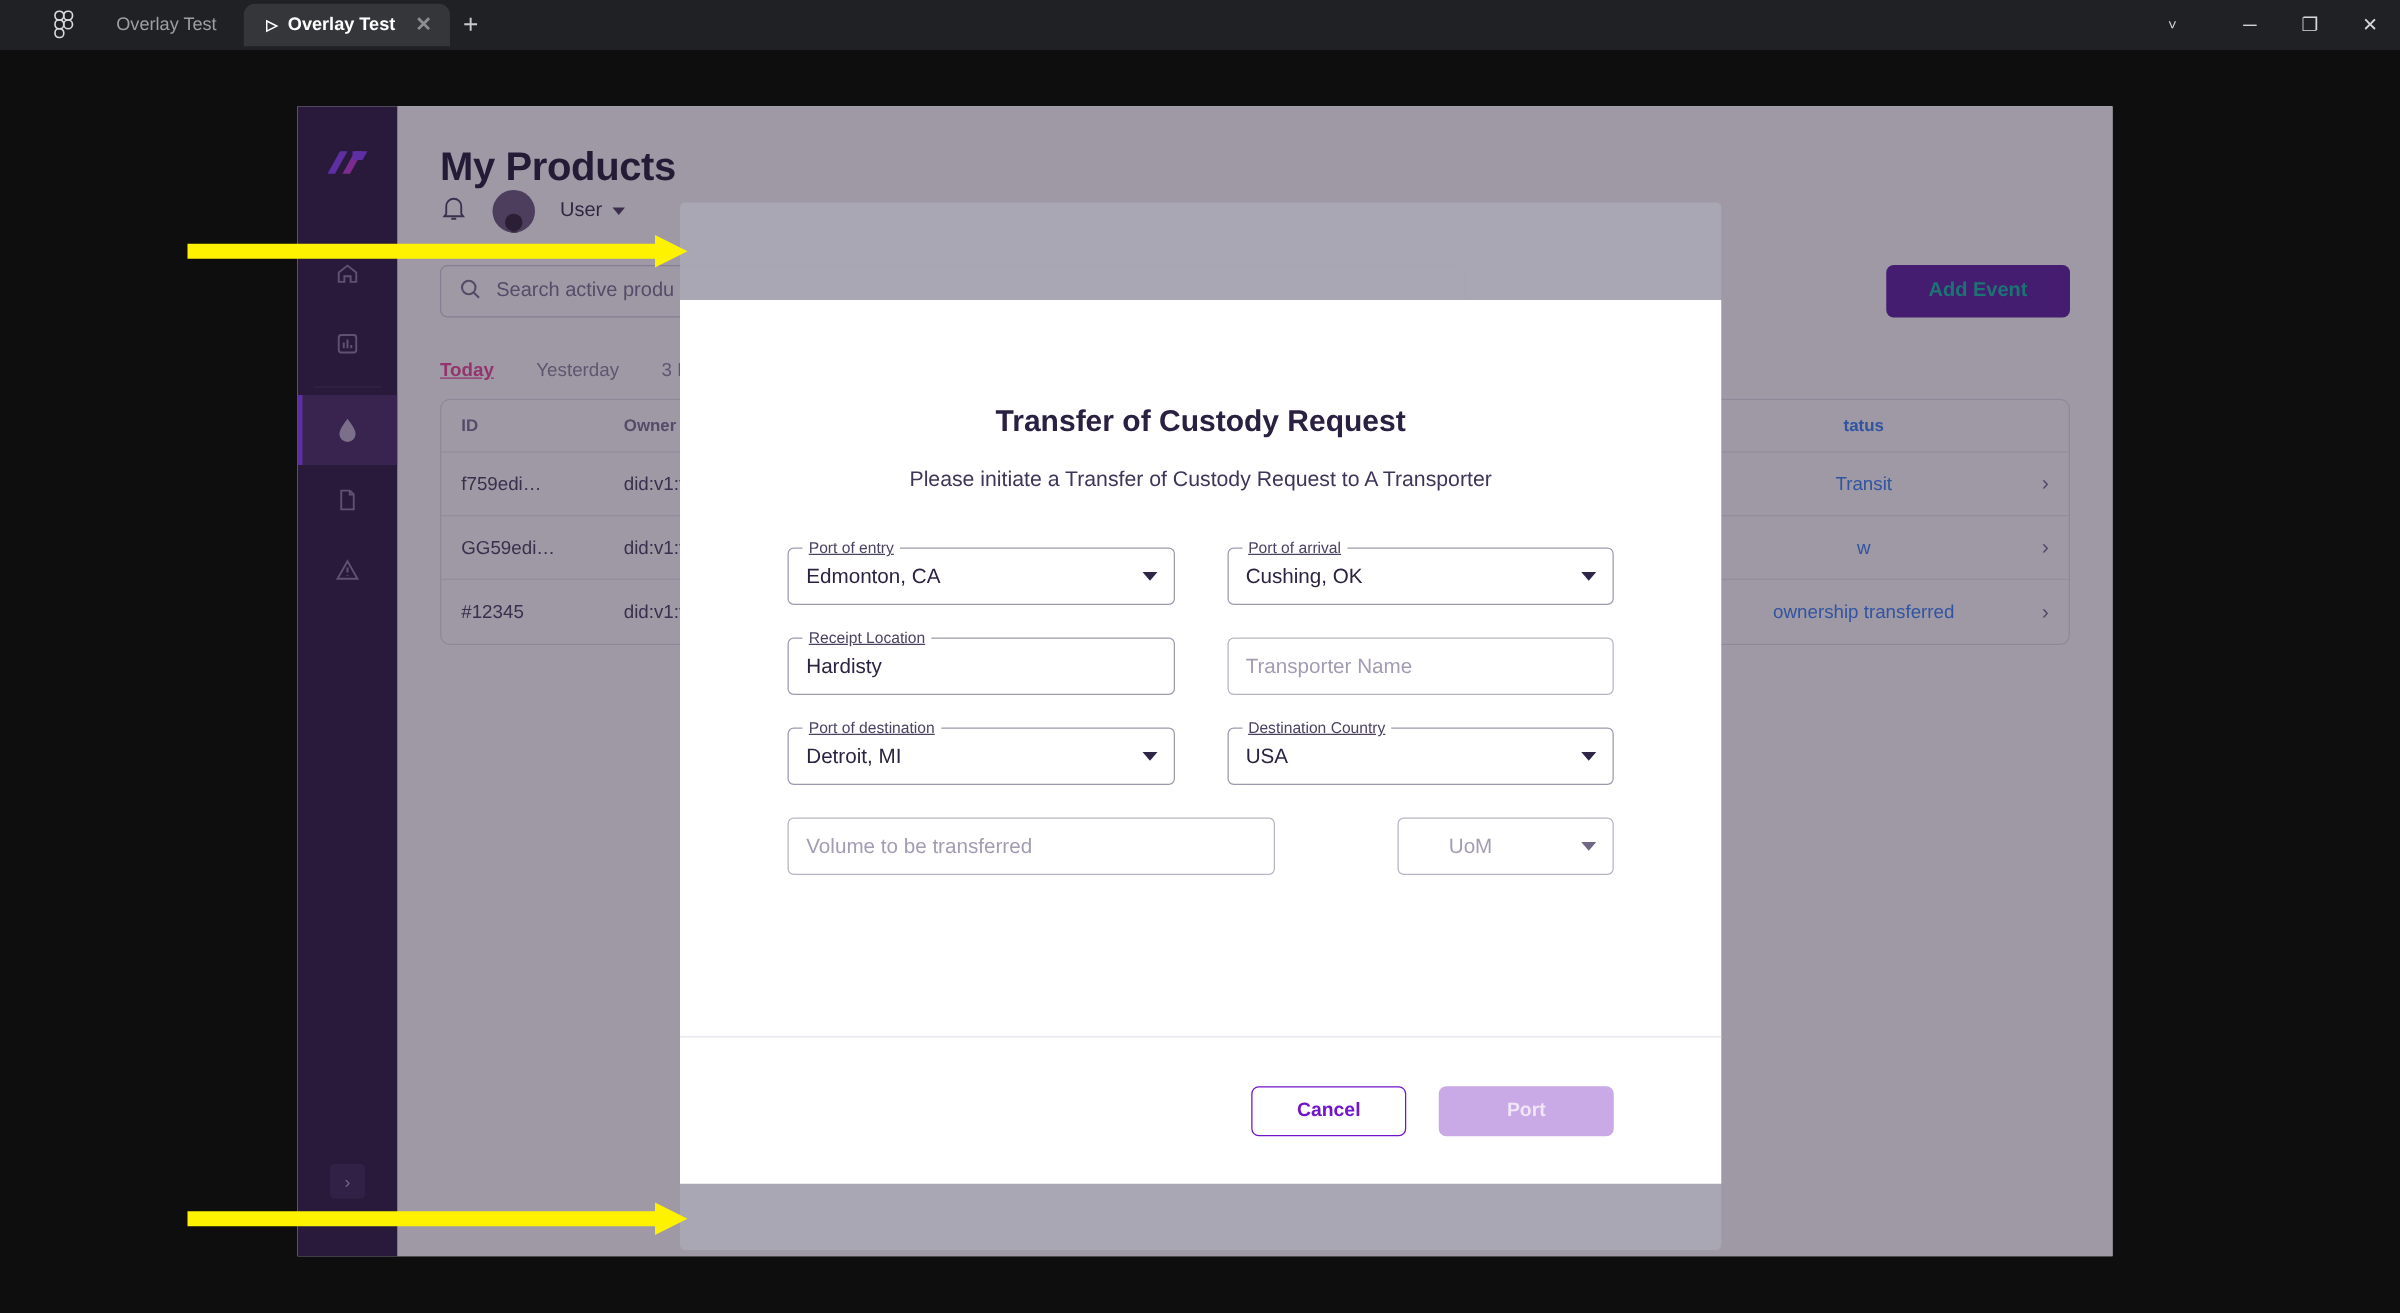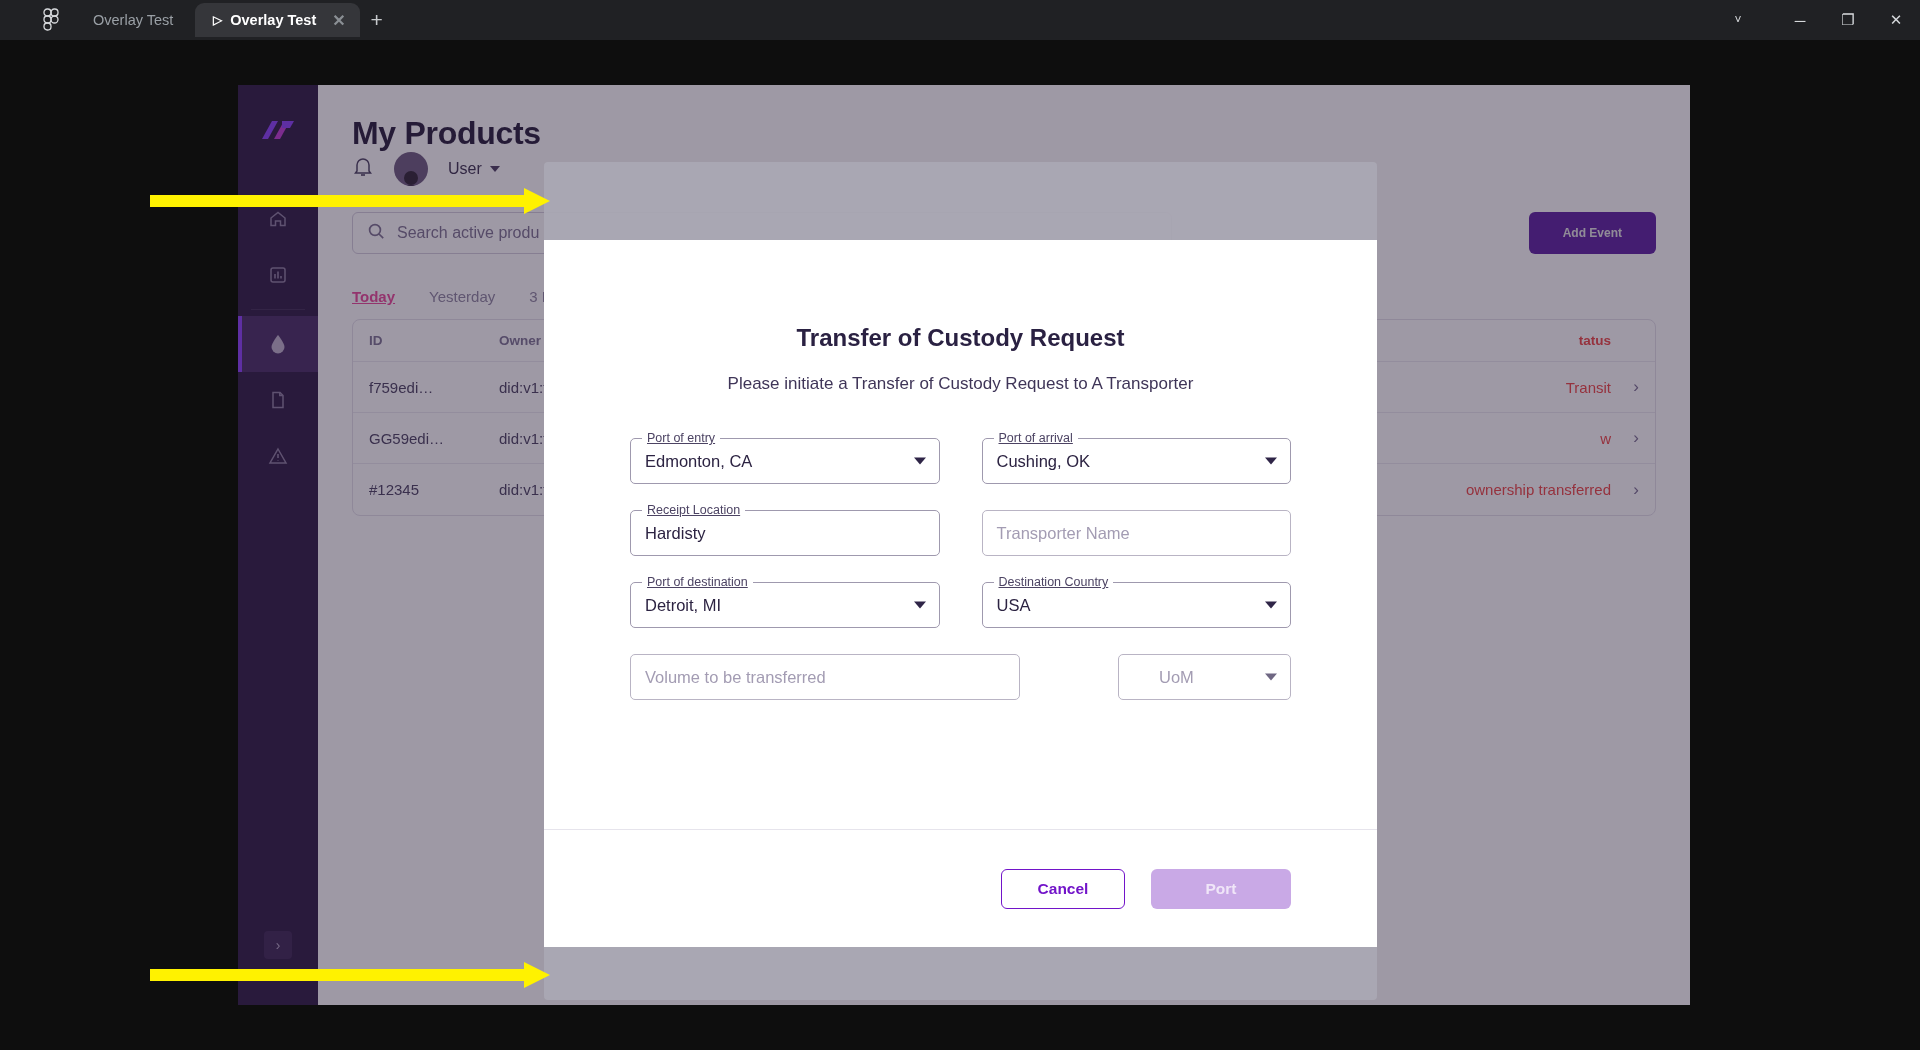--- a/index.html
+++ b/index.html
@@ -153,23 +153,23 @@
   }
   .search-box {
     width: 820px; height: 42px;
     border: 1px solid #d3cedd; border-radius: 6px;
     display: flex; align-items: center; gap: 12px;
     padding: 0 14px;
     color: #7c7190; font-size: 16px;
   }
   .add-event-btn {
     height: 42px; padding: 0 34px;
-    background: #5c1ea0; color: #e5e5e5;
+    background: #5c1ea0; color: #14b8a6;
     border: none; border-radius: 6px;
-    font-size: 12px; font-weight: bold;
+    font-size: 16px; font-weight: bold;
     font-family: "Liberation Sans", sans-serif;
     display: flex; align-items: center; justify-content: center; margin-left: 36px;
   }
 
   .tabs-row {
     display: flex; align-items: center; gap: 34px;
     margin-top: 34px;
     font-size: 15px; color: #8e85a0;
   }
   .tabs-row .tab-item.active { color: #ec4899; font-weight: bold; text-decoration: underline; }
@@ -185,21 +185,21 @@
     height: 51px;
     border-bottom: 1px solid #eceaf1;
     font-size: 15px; color: #4a4160;
     padding: 0 16px;
   }
   .tr:last-child { border-bottom: none; }
   .tr.head { font-size: 13.5px; color: #7d7393; font-weight: bold; height: 42px; }
   .td-id { width: 130px; }
   .td-owner { width: 250px; }
   .td-mid { flex: 1; }
-  .td-status { width: 240px; text-align: right; color: #ef4444; }
+  .td-status { width: 240px; text-align: center; color: #3b82f6; }
   .chev-right { width: 28px; text-align: right; color: #7b6e92; font-size: 17px; }
 
   
   .dim {
     position: absolute; left: 238px; top: 45px;
     width: 1452px; height: 920px;
     background: rgba(40, 28, 56, 0.45);
   }
 
   

